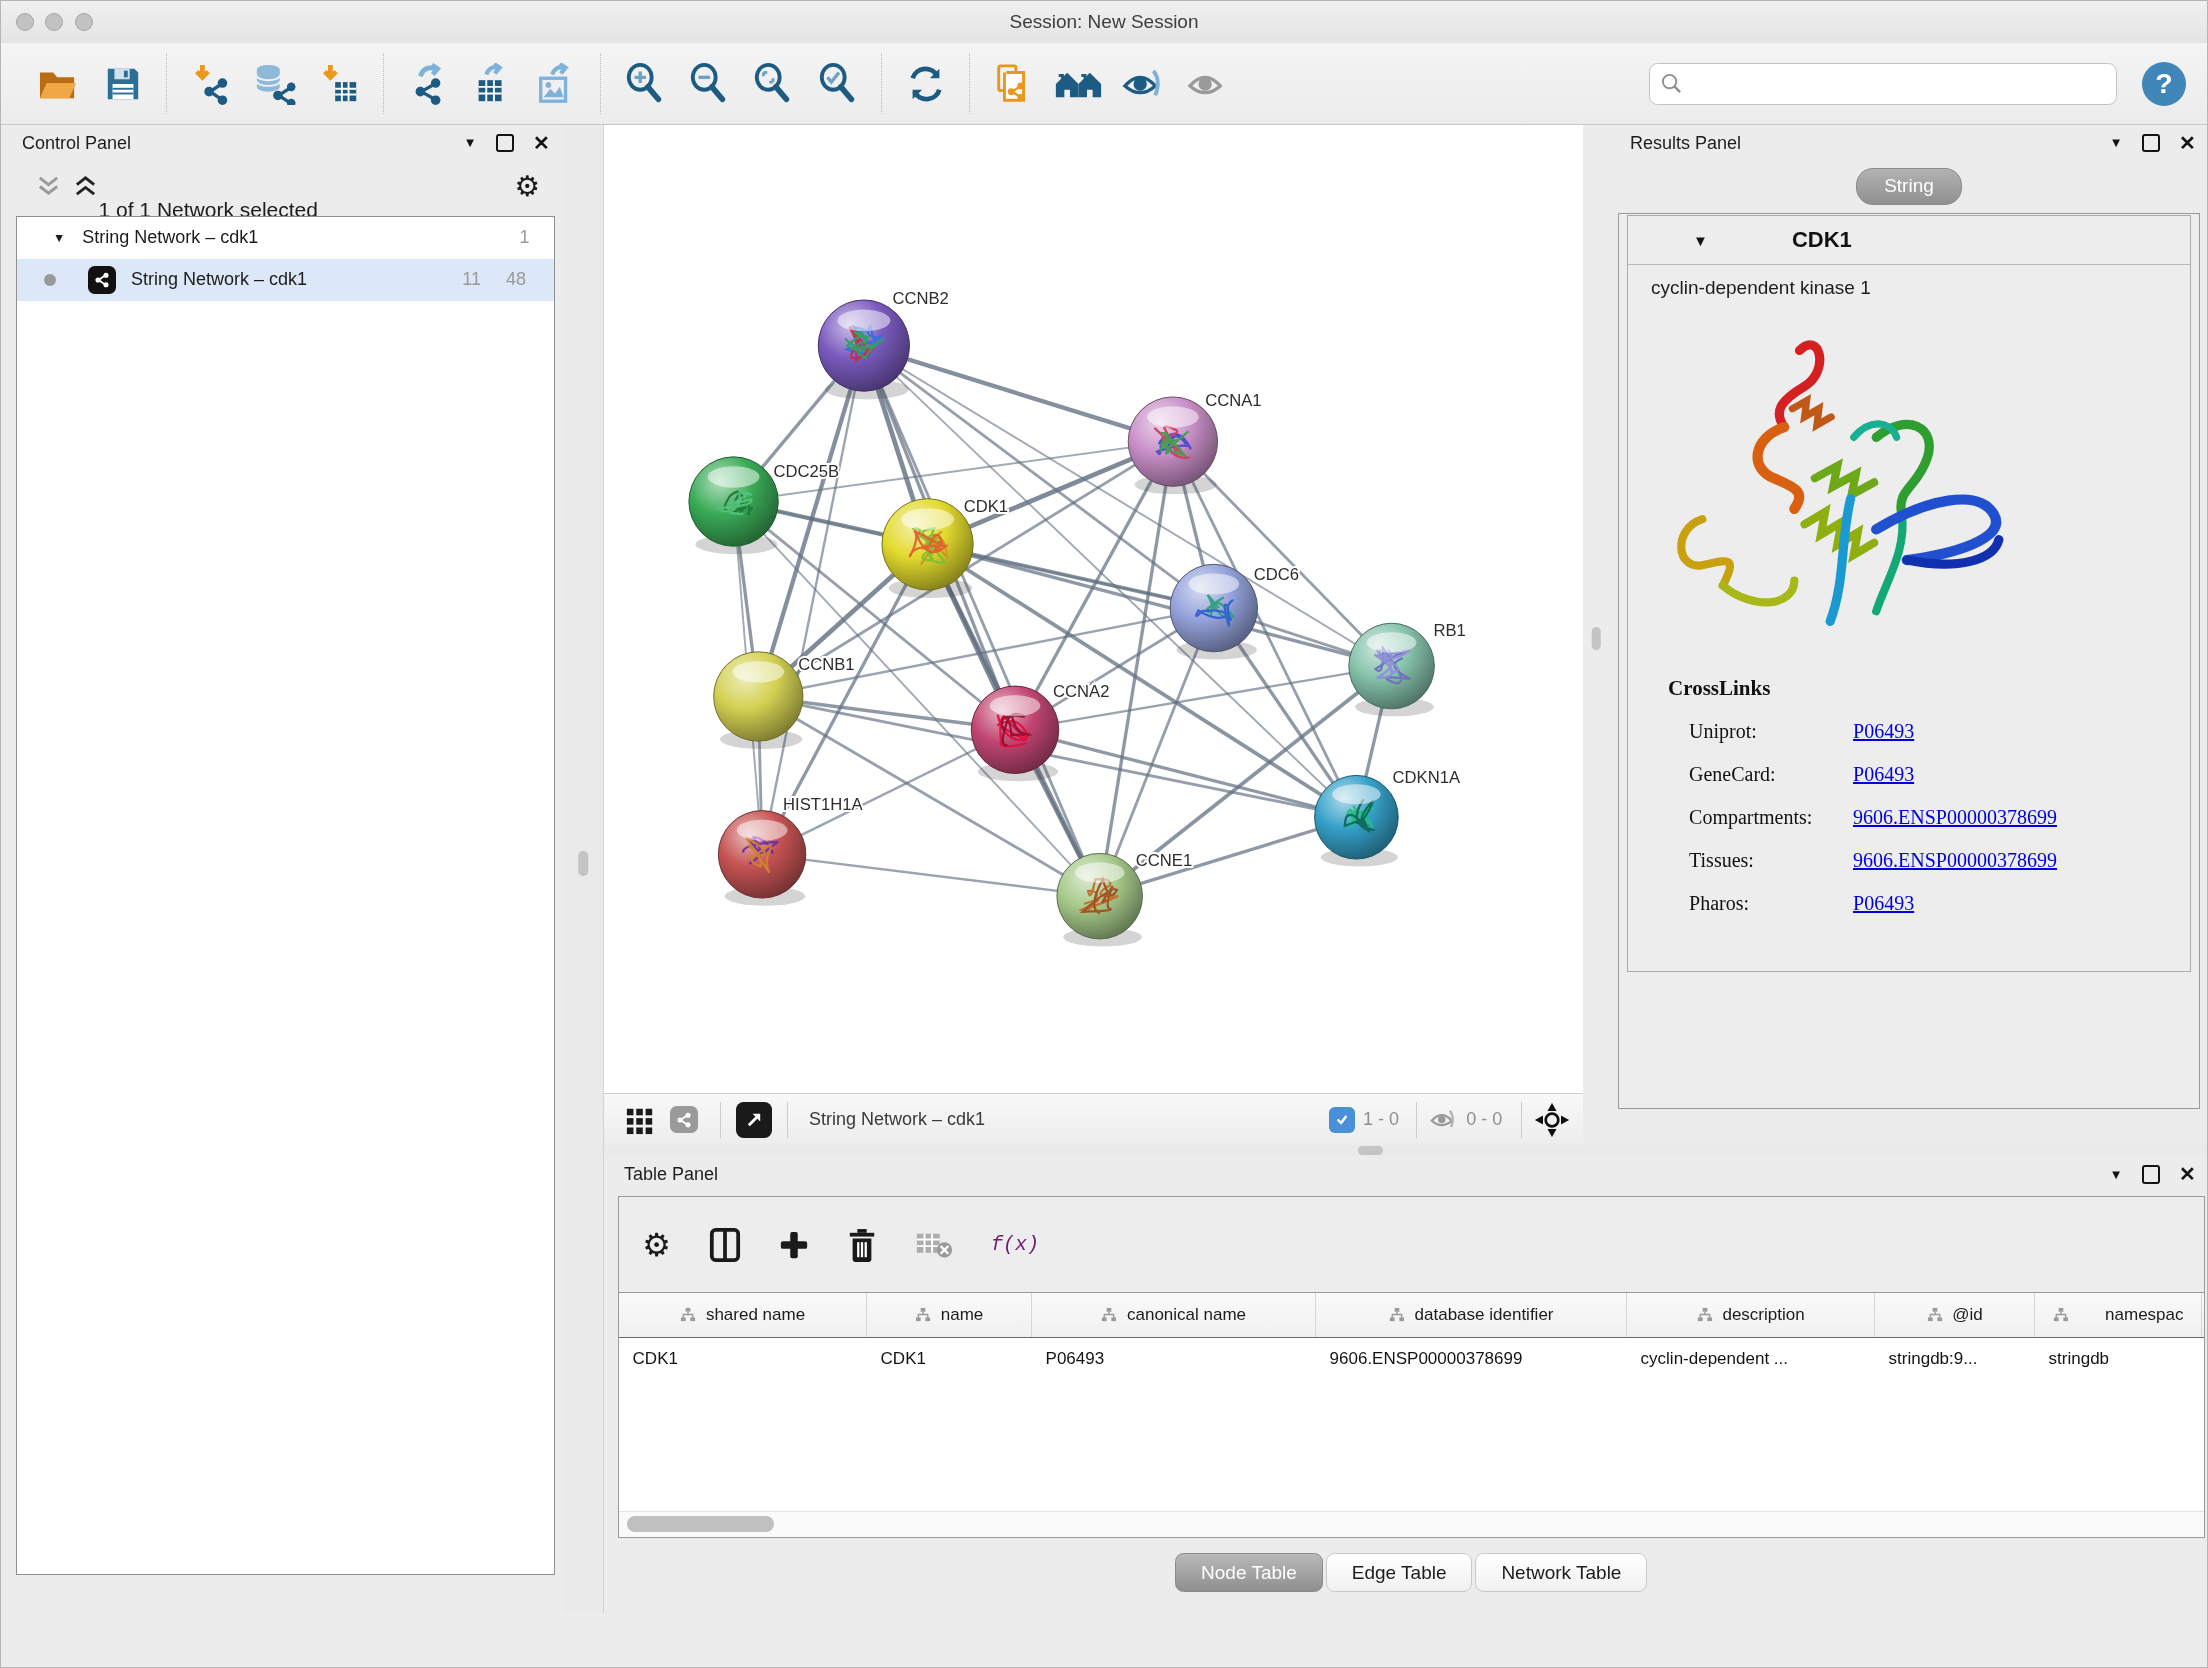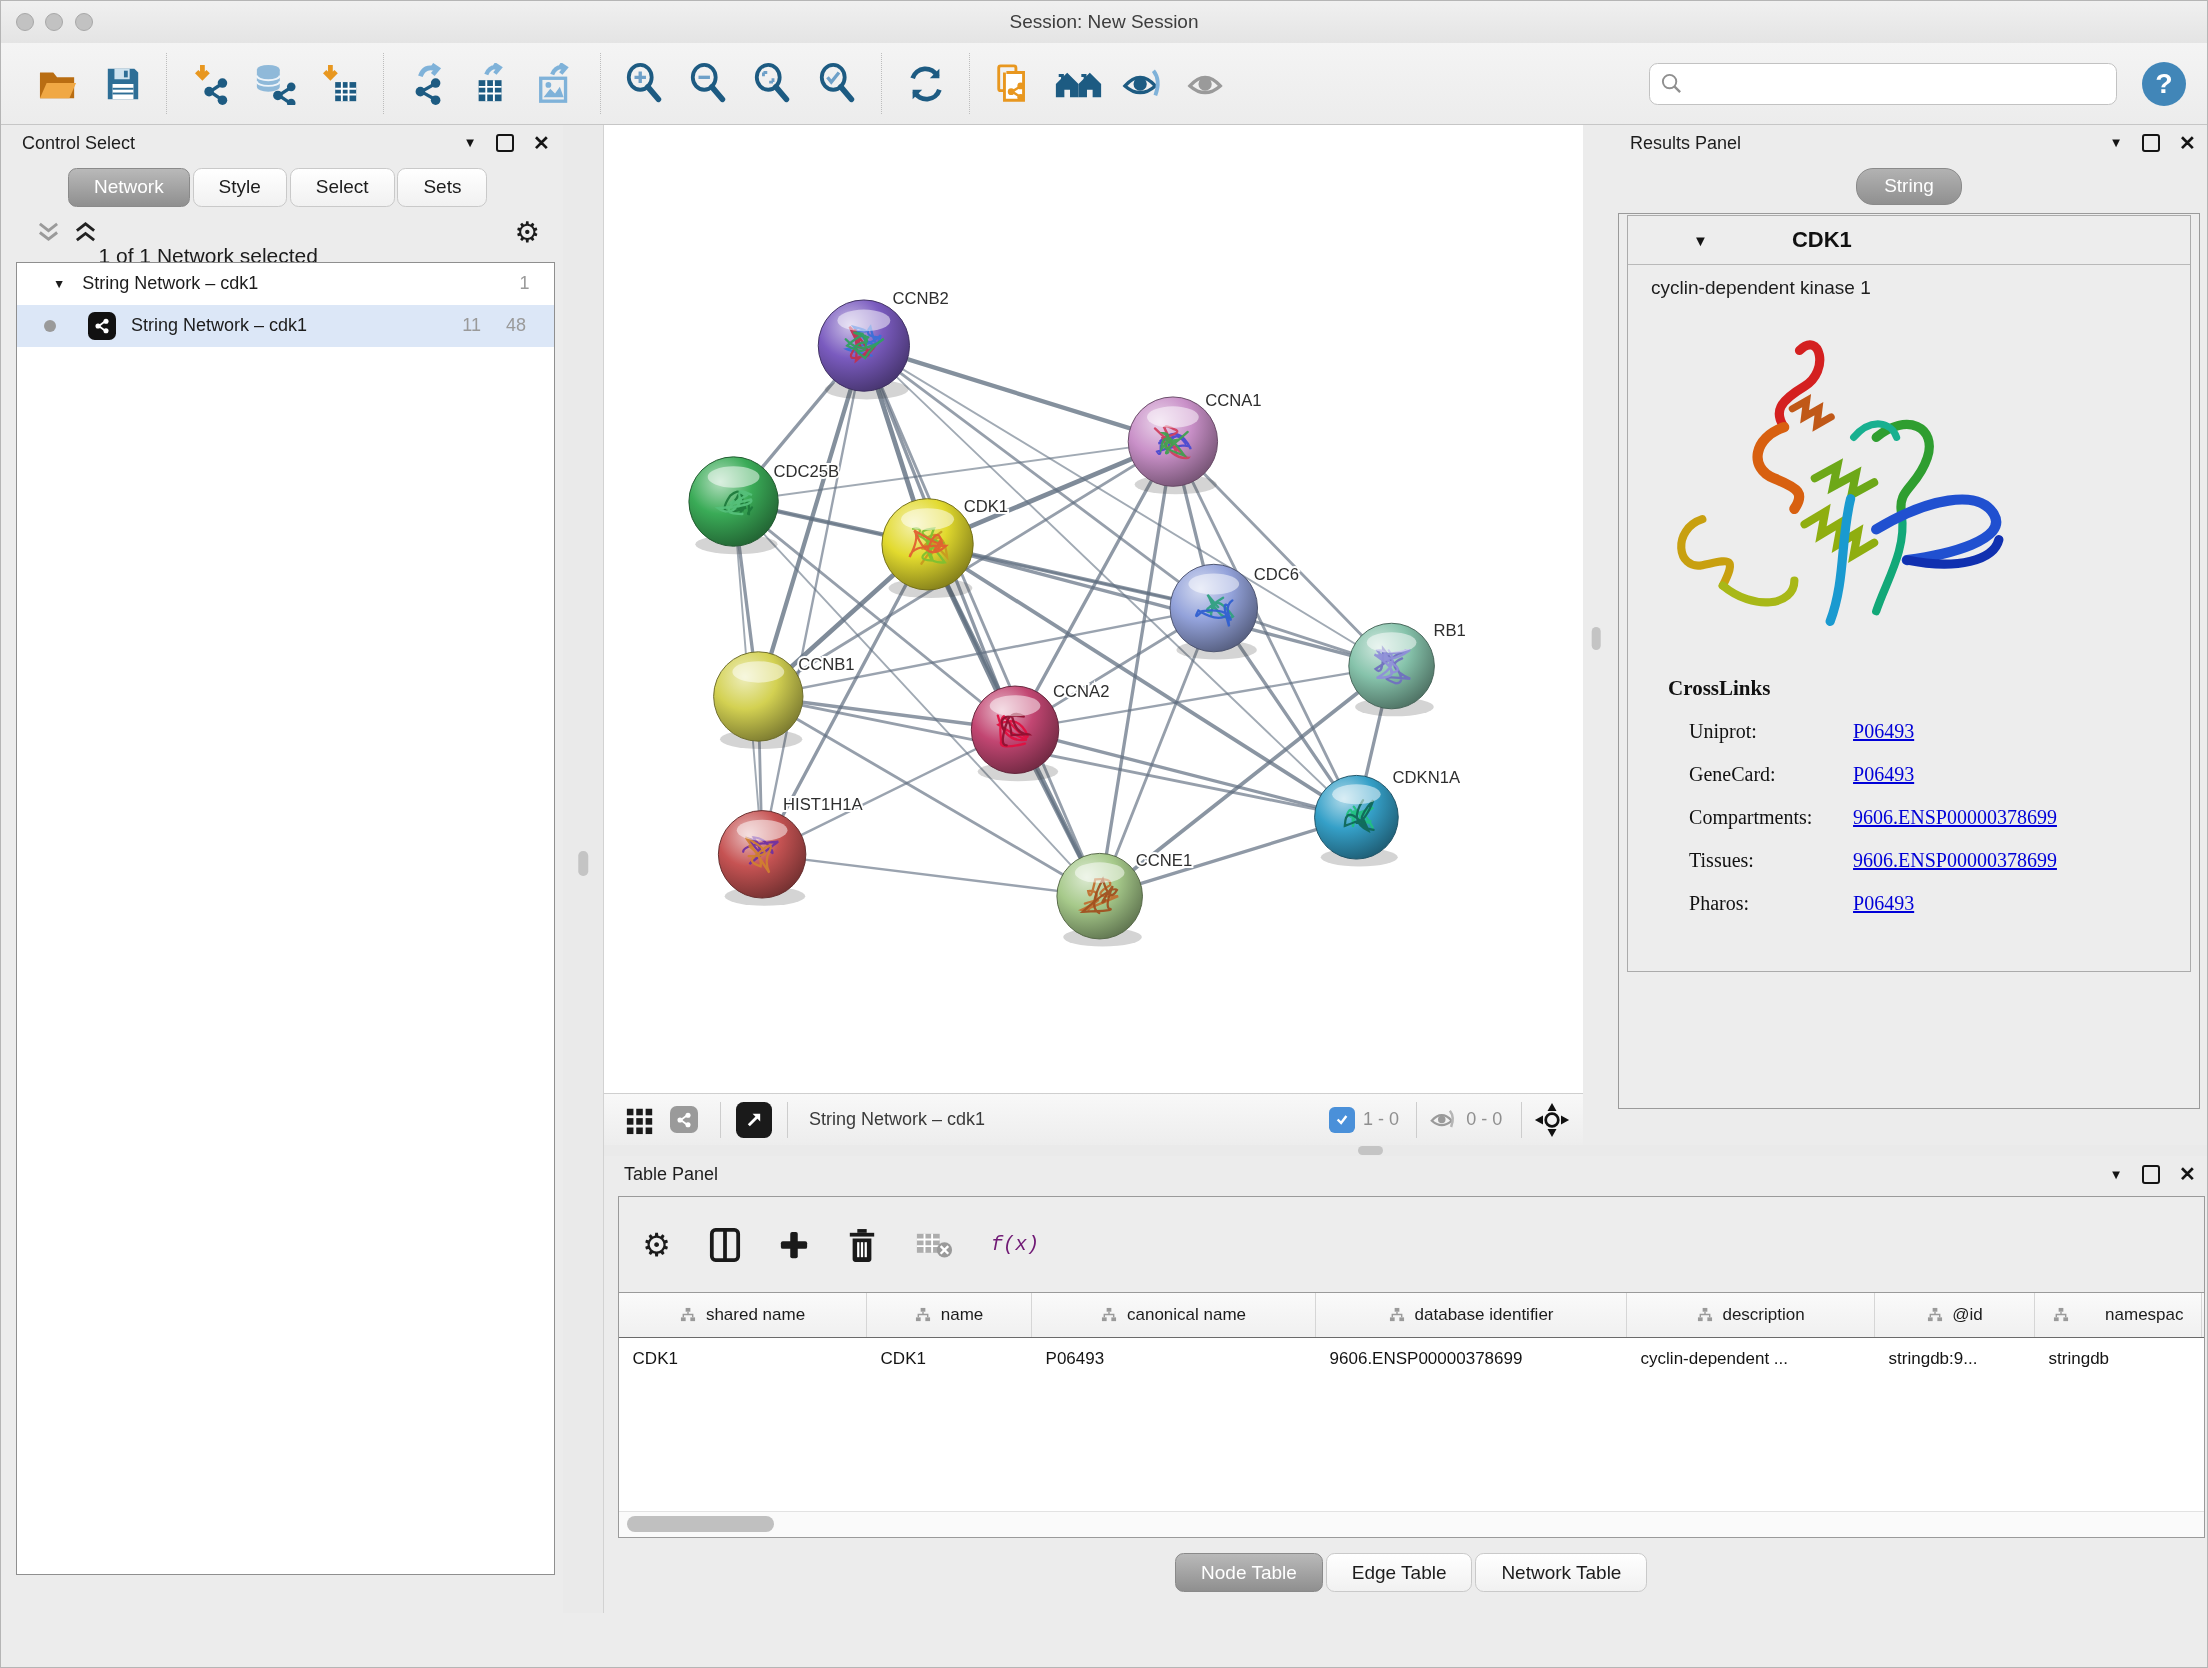--- a/index.html
+++ b/index.html
@@ -268,37 +268,31 @@
     </div>
     <button class="helpbtn">
         <span>?</span>
       </button>
   </div>
 
   <div class="main">
 
     <div class="cpanel">
       <div class="phead">
-        <span class="ptitle">Control Select</span>
+        <span class="ptitle">Control Panel</span>
         <span class="sp"></span>
         <button class="picon">
             <span class="caret">▼</span>
           </button>
         <button class="picon">
             <span class="sqr"></span>
           </button>
         <button class="picon">
             <span class="xx">✕</span>
           </button>
-      </div>
-      <div class="tabsrow">
-        <span class="tab sel">Network</span>
-        <span class="tab">Style</span>
-        <span class="tab">Select</span>
-        <span class="tab">Sets</span>
       </div>
       <div class="cp-sub">
         <button class="picon" style="margin:0 9.5px 0 0">
             <svg width="27" height="23" viewBox="0 0 28 24">
               <path d="M5 3 l9 7 9-7 M5 12 l9 7 9-7" stroke="#9a9a9a" stroke-width="3" fill="none"></path>
             </svg>
           </button>
         <button class="picon" style="margin:0">
             <svg width="27" height="23" viewBox="0 0 28 24">
               <path d="M5 10 l9-7 9 7 M5 20 l9-7 9 7" stroke="#222" stroke-width="3" fill="none"></path>

